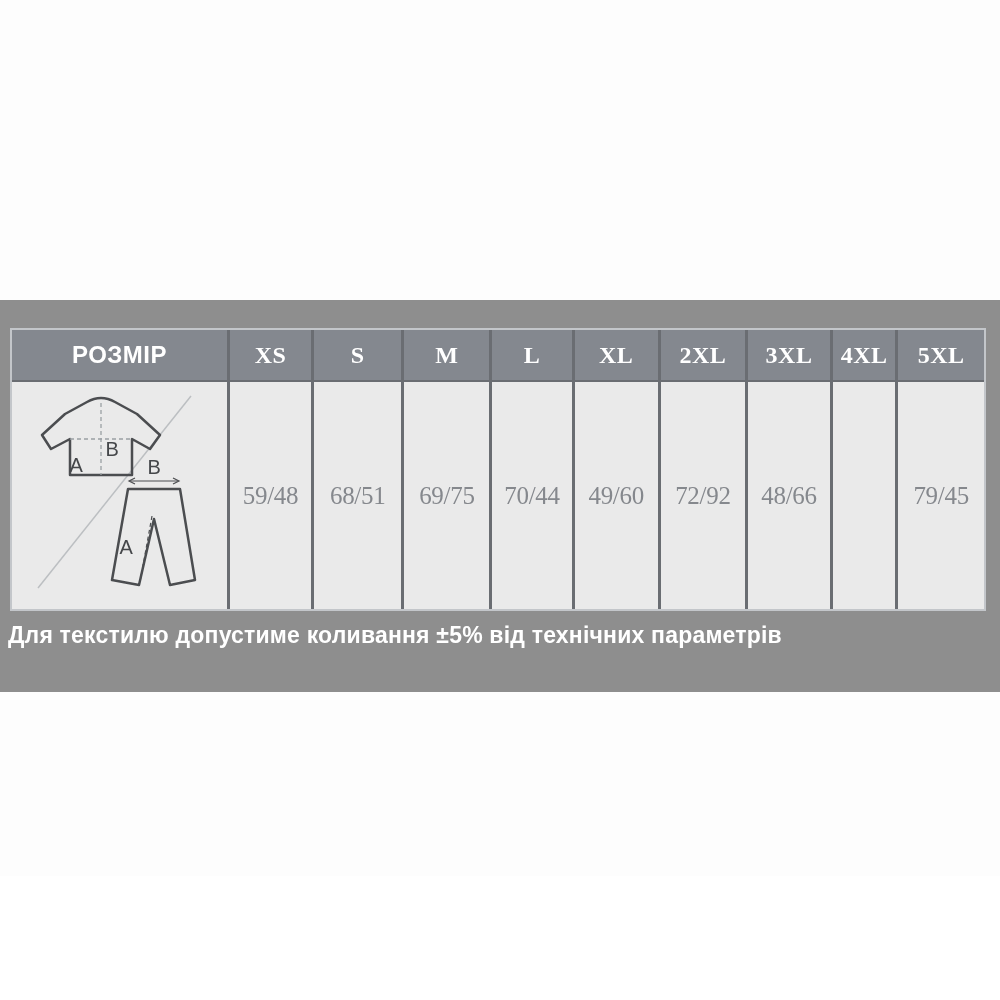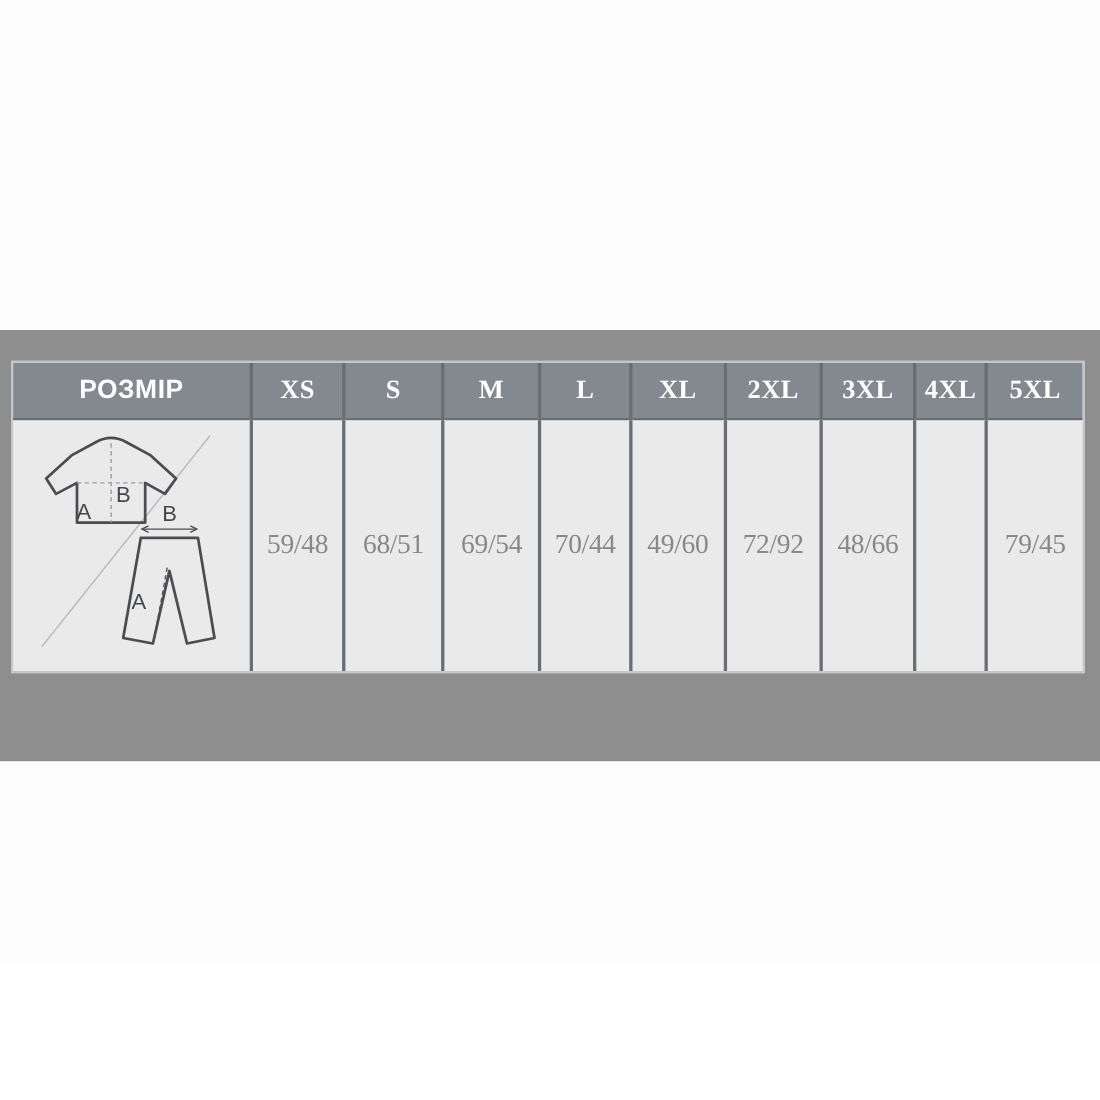--- a/index.html
+++ b/index.html
@@ -76,28 +76,29 @@
                   <path d="M122 96 L116 99 L122 102" fill="none" stroke="#4b4d50" stroke-width="1.2"></path>
                   <path d="M160 96 L166 99 L160 102" fill="none" stroke="#4b4d50" stroke-width="1.2"></path>
                   <line x1="139" y1="134" x2="127" y2="200" stroke="#4b4d50" stroke-width="1.2" stroke-dasharray="4 3"></line>
                   <text x="141" y="92" text-anchor="middle">B</text>
                   <text x="113" y="172" text-anchor="middle">A</text>
                 </g>
               </svg>
             </td>
             <td>59/48</td>
             <td>68/51</td>
-            <td>69/54</td>
+            <td>69/75</td>
             <td>70/44</td>
             <td>49/60</td>
             <td>72/92</td>
             <td>48/66</td>
             <td></td>
             <td>79/45</td>
           </tr>
         </tbody>
       </table>
     </div>
 
+    <div class="note">Для текстилю допустиме коливання ±5% від технічних параметрів</div>
 
   </div>
 
 </div>
 
 </body></html>

